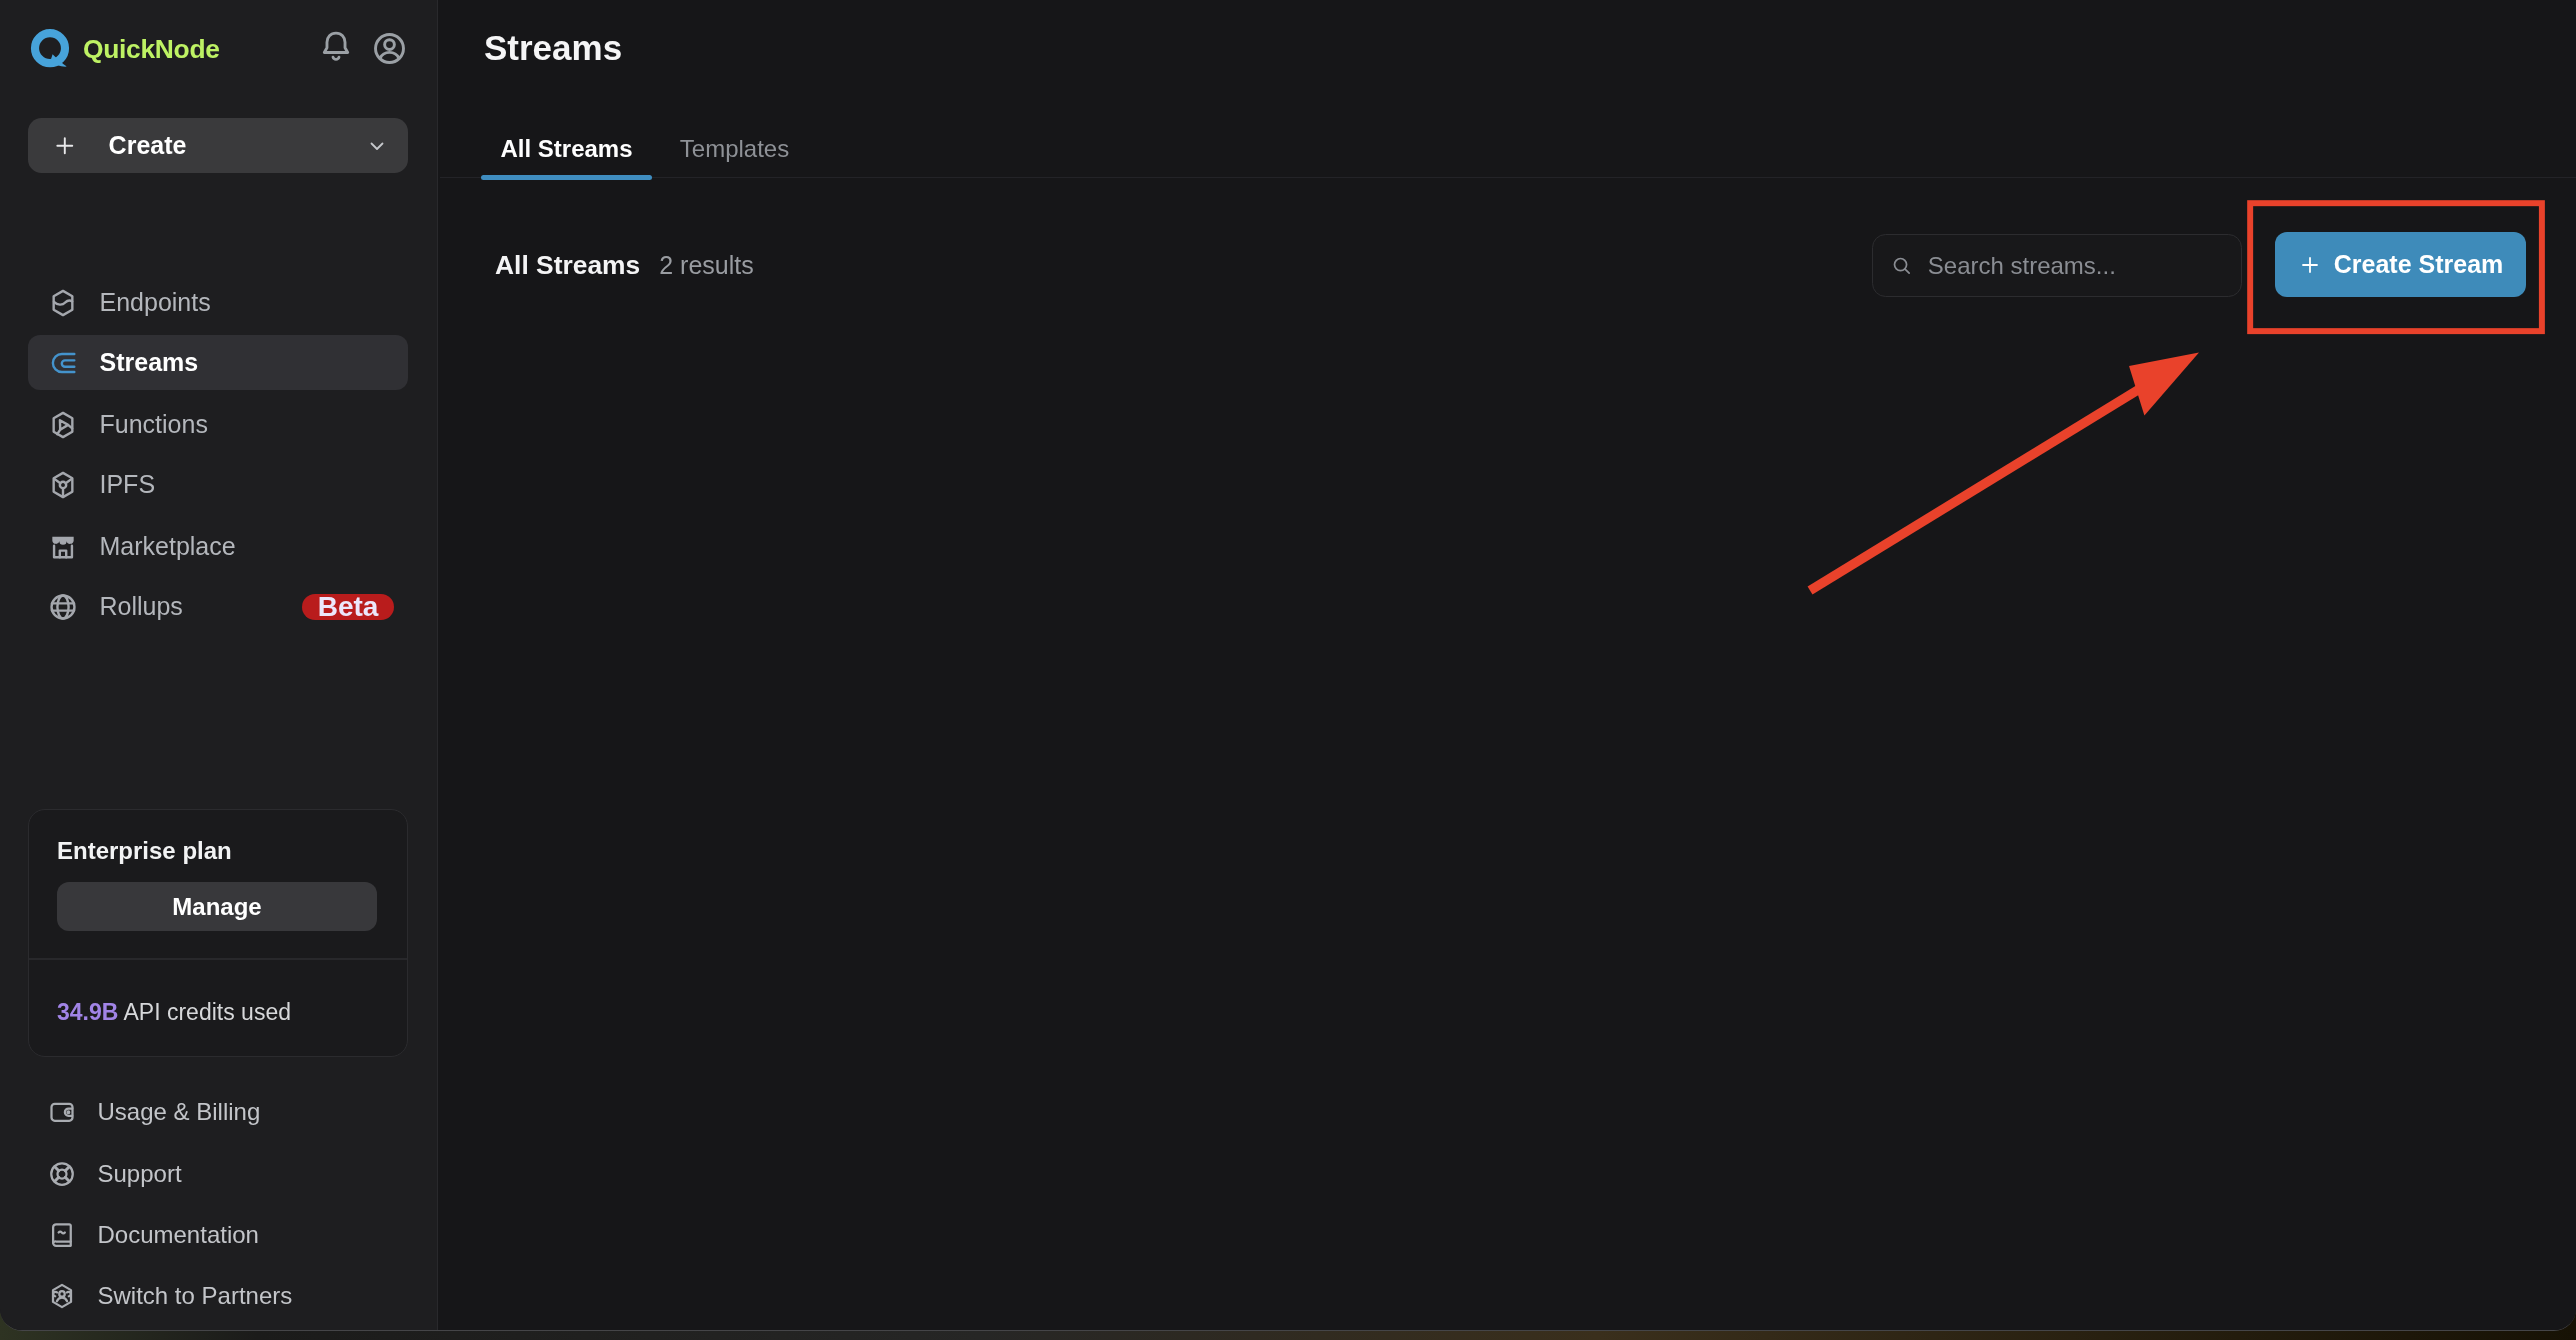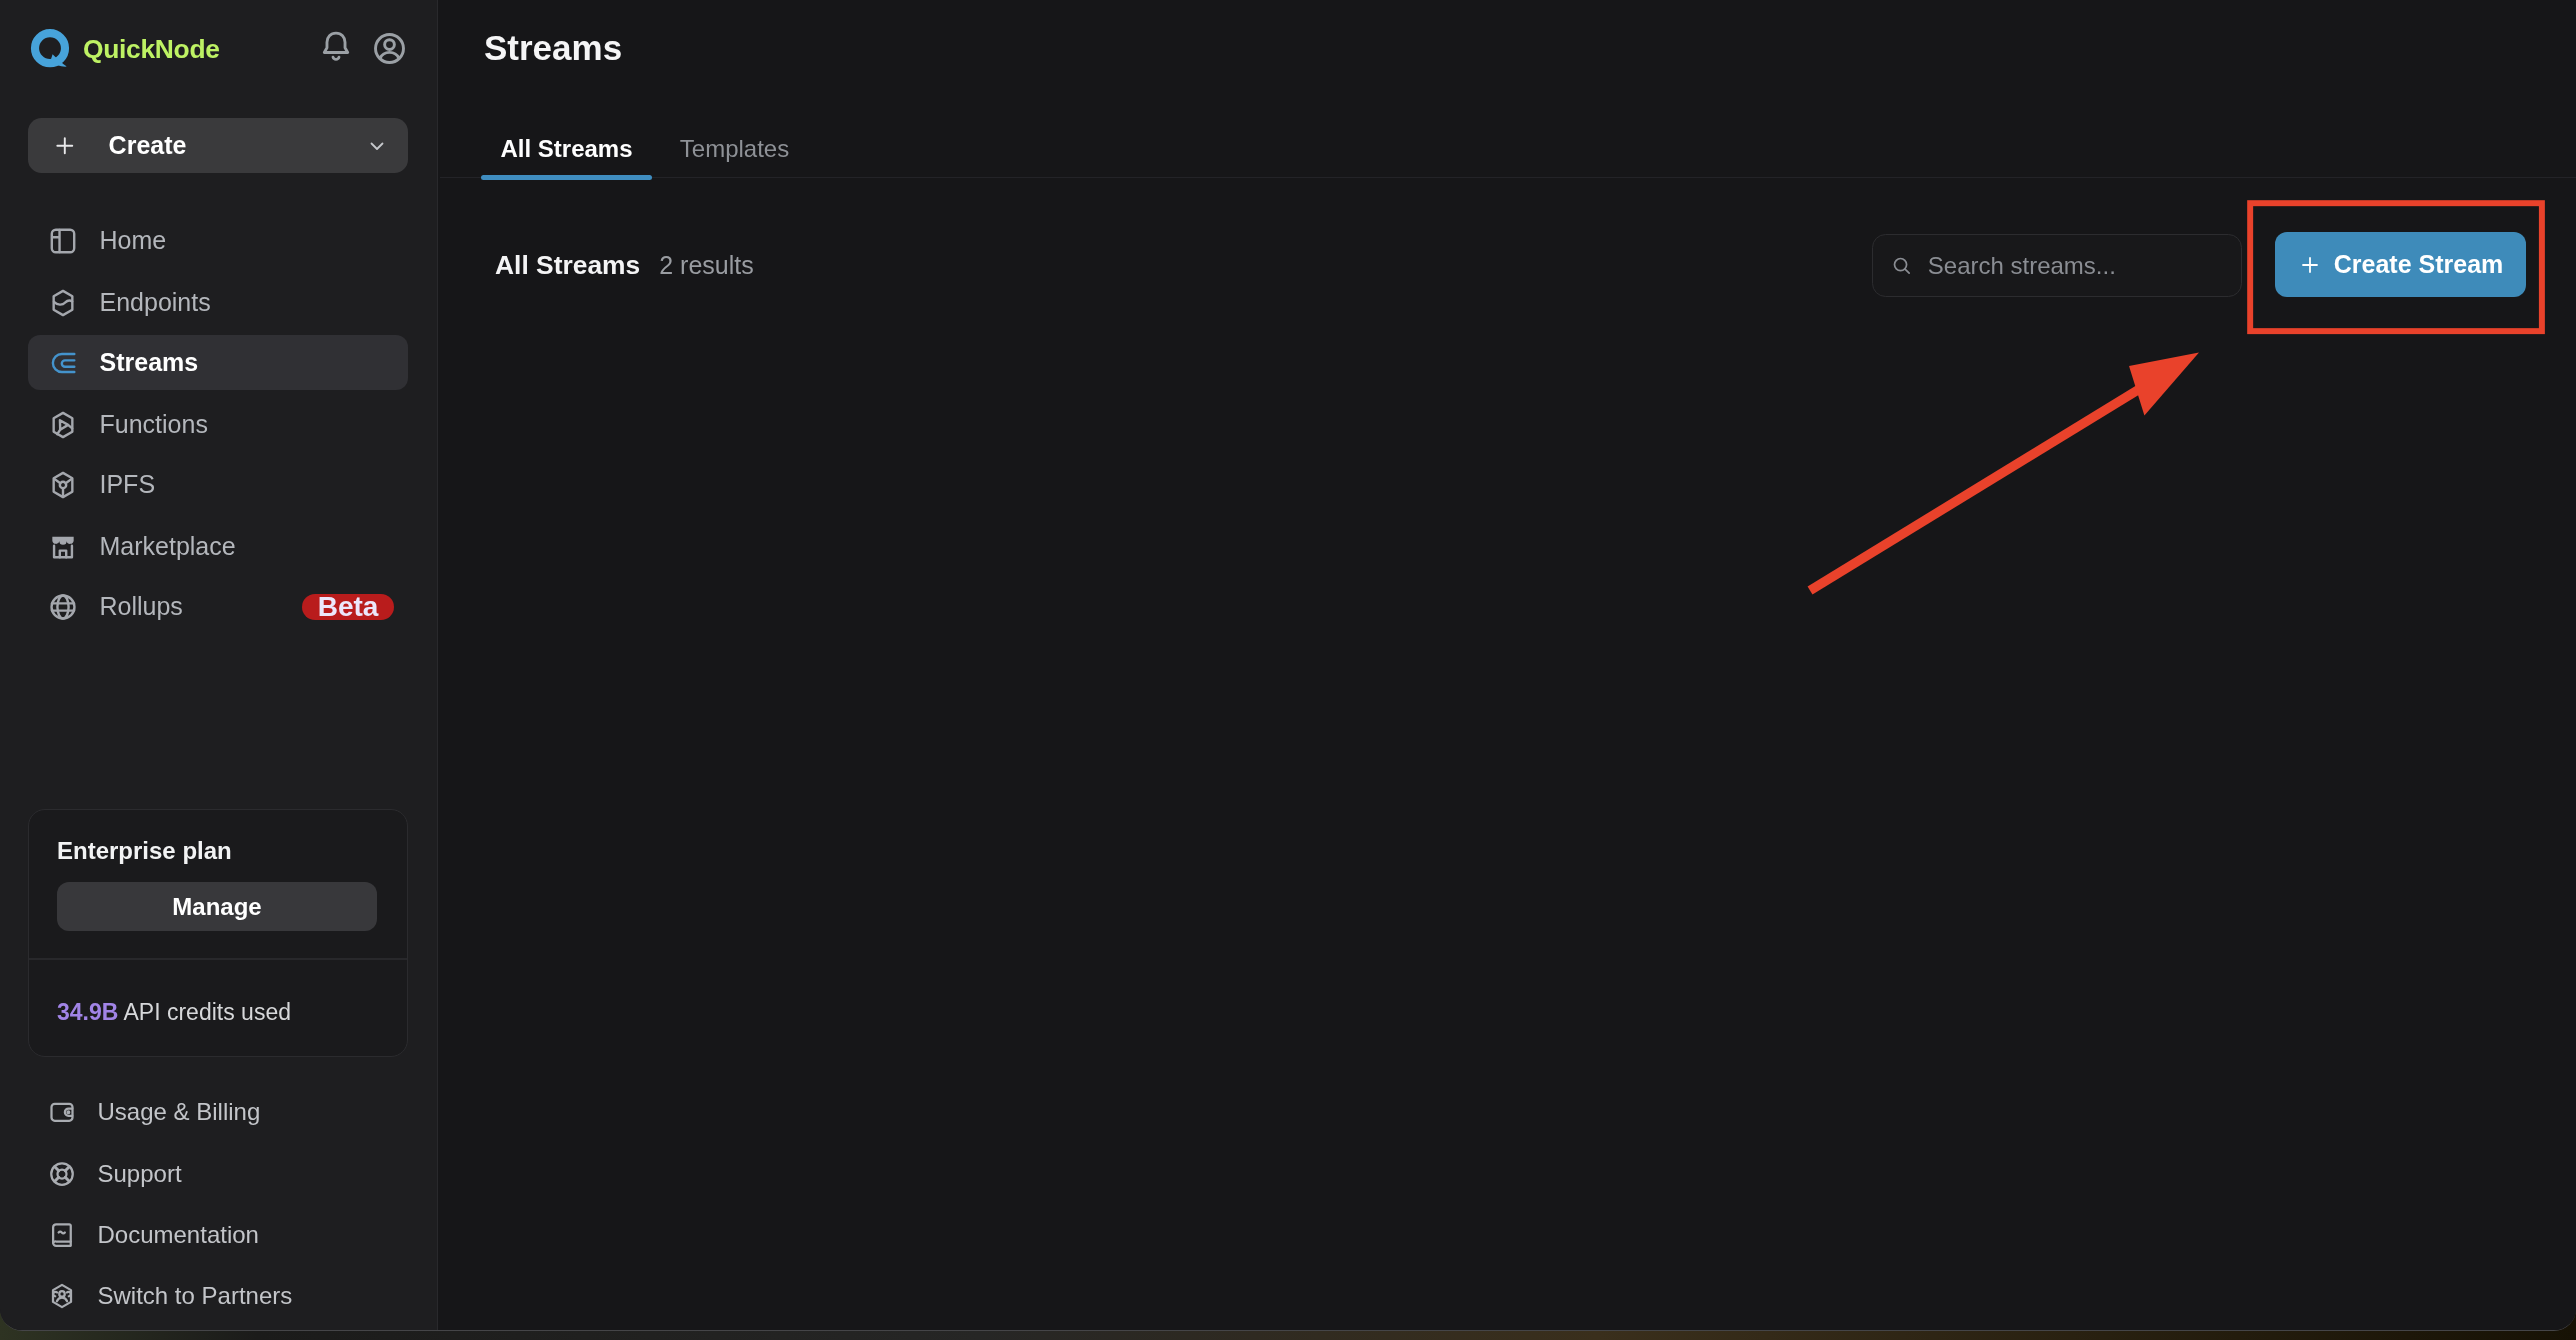--- a/index.html
+++ b/index.html
@@ -110,27 +110,20 @@
     <div class="create-btn">
       <svg class="plus stroke-ic" viewBox="0 0 24 24">
           <path d="M12 5v14M5 12h14"></path>
         </svg>
       <span class="lbl">Create</span>
       <svg class="chev stroke-ic" viewBox="0 0 24 24">
           <path d="M6.5 9.5 12 15l5.5-5.5"></path>
         </svg>
     </div>
 
-    <div class="nav-item" style="top:213px">
-      <svg viewBox="0 0 24 24" class="stroke-ic">
-        <rect x="3.6" y="3.6" width="16.8" height="16.8" rx="3"></rect>
-          <path d="M9.4 3.8v16.4M3.8 9.2h5.4"></path>
-      </svg>
-      <span class="nl">Home</span>
-    </div>
 
     <div class="nav-item" style="top:275px">
       <svg viewBox="0 0 24 24" class="stroke-ic">
         <path d="M12 2.9 19 7v10l-7 4.1L5 17V7z"></path>
         <path d="M5.2 11.2c2.7 2.6 6.3 2.7 8.5.4 1.7-1.7 3.5-1.9 5.2-.8"></path>
       </svg>
       <span class="nl">Endpoints</span>
     </div>
 
     <div class="nav-item active" style="top:335px">

